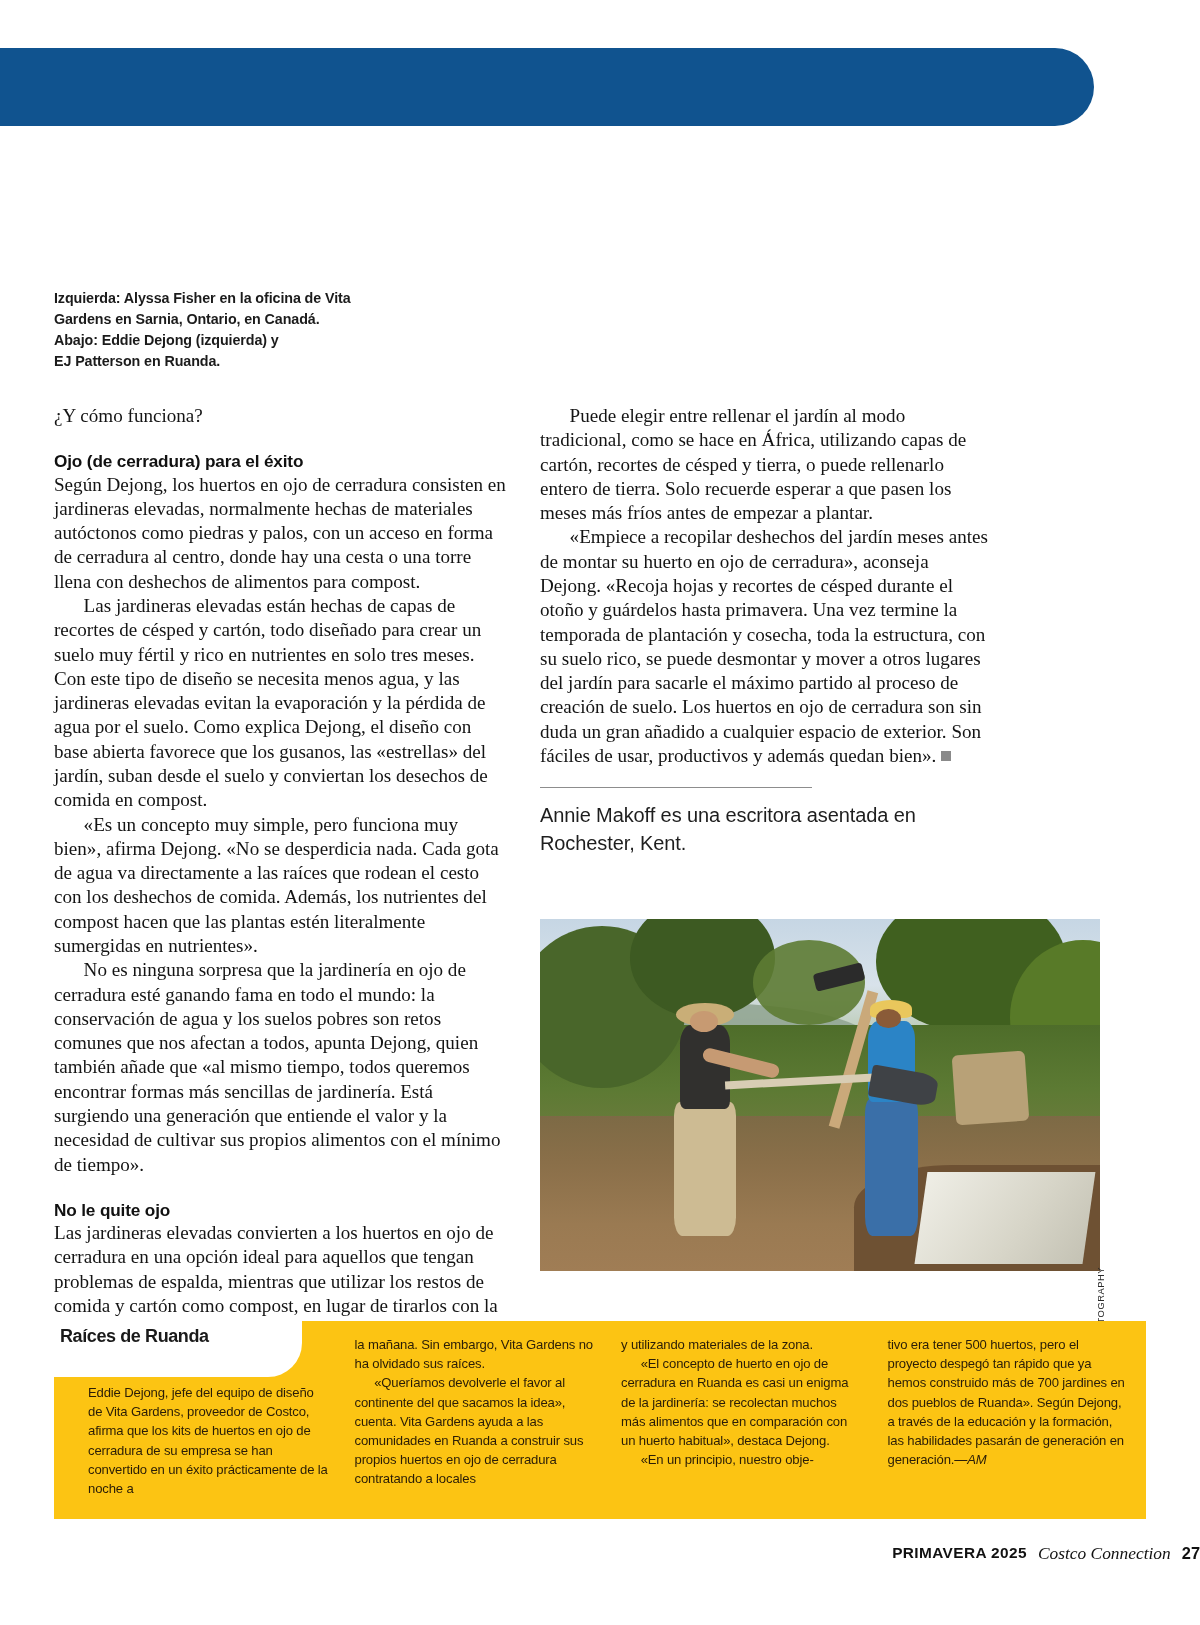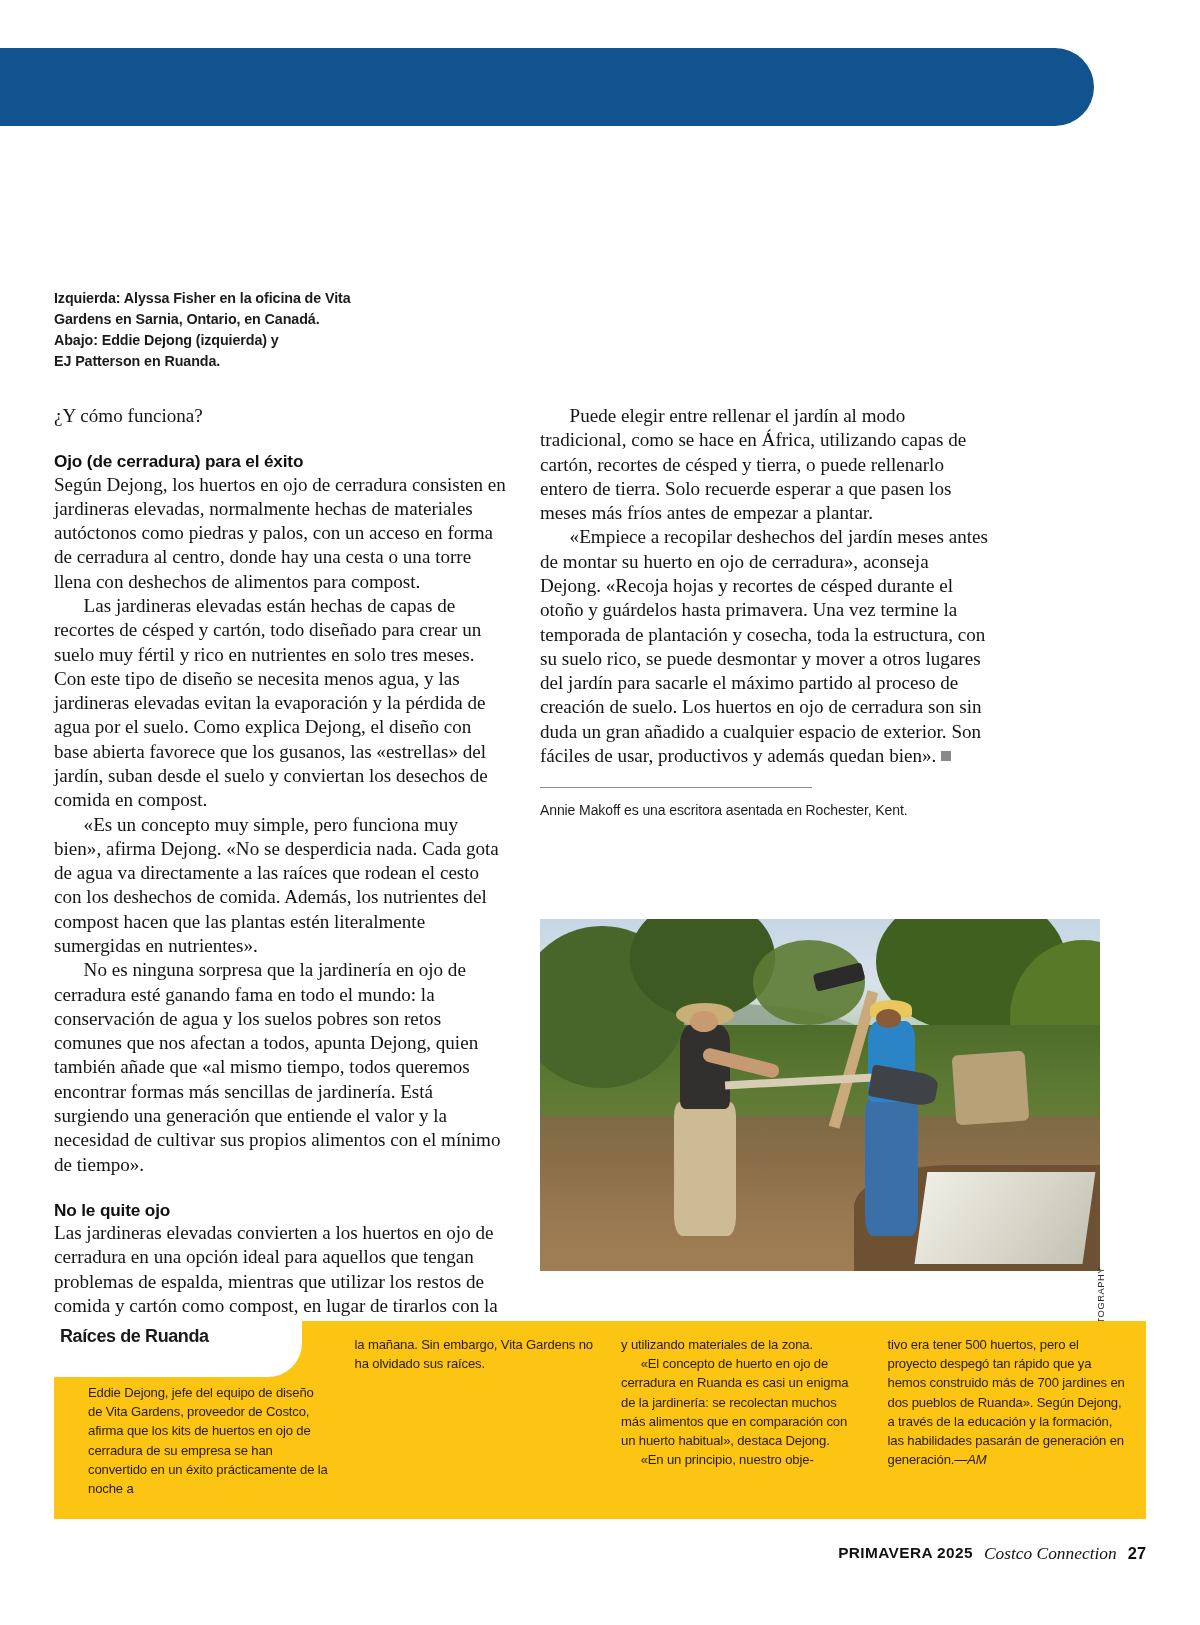--- a/index.html
+++ b/index.html
@@ -90,21 +90,21 @@
 
   hr.rule {
     border: none;
     border-top: 1.6px solid #8d8d8d;
     margin: 19px 0 13px 0;
     width: 272px;
   }
 
   .byline {
     font-family: "Liberation Sans", sans-serif;
-    font-size: 14px;
+    font-size: 20px;
     font-weight: 400;
     color: #1e1e1e;
     line-height: 1.4;
     letter-spacing: -0.1px;
   }
 
   
   .photo-wrap {
     position: absolute;
     left: 486px; top: 919px;
@@ -294,21 +294,20 @@
   .sb-col em { font-style: italic; }
 
   
   .footer {
     position: absolute;
     left: 0; top: 1533px;
     width: 1200px; height: 40px;
     display: flex;
     justify-content: flex-end;
     align-items: center;
-    padding-right: 54px;
     gap: 11px;
   }
   .f-season {
     font-family: "Liberation Sans", sans-serif;
     font-weight: 700;
     font-size: 15.4px;
     letter-spacing: 0.4px;
     color: #111;
   }
   .f-mag {
@@ -392,20 +391,21 @@
 
 </div>
 
 <div class="sidebar">
   <div class="sb-cols">
     <div class="sb-col first">
         <p>Eddie Dejong, jefe del equipo de diseño de Vita Gardens, proveedor de Costco, afirma que los kits de huertos en ojo de cerradura de su empresa se han convertido en un éxito prácticamente de la noche a</p>
       </div>
     <div class="sb-col">
         <p>la mañana. Sin embargo, Vita Gardens no ha olvidado sus raíces.</p>
+        <p class="ind">«Queríamos devolverle el favor al continente del que sacamos la idea», cuenta. Vita Gardens ayuda a las comunidades en Ruanda a construir sus propios huertos en ojo de cerradura contratando a locales</p>
       </div>
     <div class="sb-col">
         <p>y utilizando materiales de la zona.</p>
         <p class="ind">«El concepto de huerto en ojo de cerradura en Ruanda es casi un enigma de la jardinería: se recolectan muchos más alimentos que en comparación con un huerto habitual», destaca Dejong.</p>
         <p class="ind">«En un principio, nuestro obje-</p>
       </div>
     <div class="sb-col">
         <p>tivo era tener 500 huertos, pero el proyecto despegó tan rápido que ya hemos construido más de 700 jardines en dos pueblos de Ruanda». Según Dejong, a través de la educación y la formación, las habilidades pasarán de generación en generación.<em>—AM</em></p>
       </div>
   </div>

